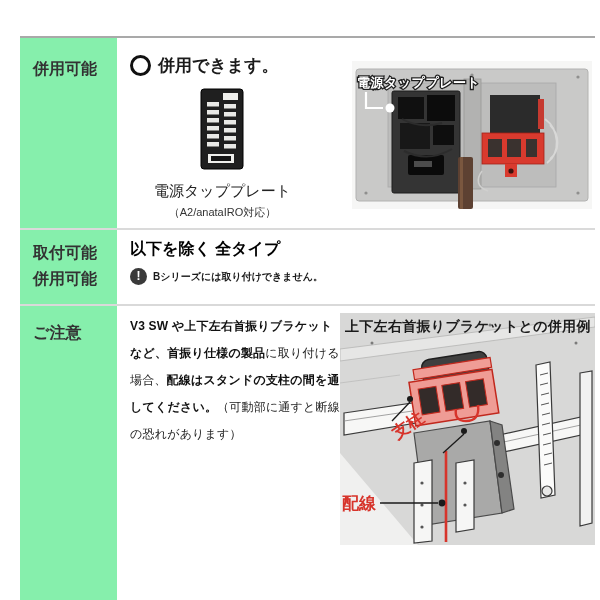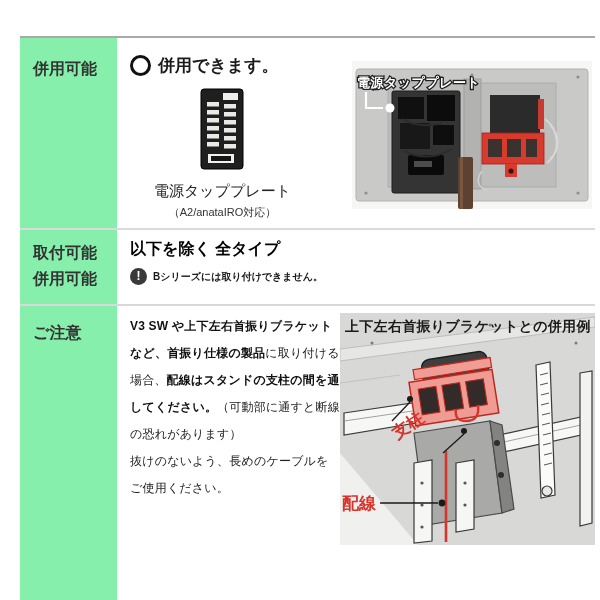--- a/index.html
+++ b/index.html
@@ -159,21 +159,21 @@
       </div>
     </div>
   </section>
 
   <section class="row row-3">
     <div class="label-cell">
       <span>ご注意</span>
     </div>
     <div class="content">
       <div class="note-col">
-        <p class="note-text"><b>V3 SW や上下左右首振りブラケットなど、首振り仕様の製品</b><span>に取り付ける場合、</span><b>配線はスタンドの支柱の間を通してください。</b><span>（可動部に通すと断線の恐れがあります）</span><br><span>抜けのないよう、長めのケーブルをご使用ください。</span></p>
+        <p class="note-text"><b>V3 SW や上下左右首振りブラケットなど、首振り仕様の製品</b><span>に取り付ける場合、</span><b>配線はスタンドの支柱の間を通してください。</b><span>（可動部に通すと断線の恐れがあります）</span><br></p>
       </div>
 
       <div class="illus-fig">
         <svg width="255" height="232" viewBox="0 0 255 232">
           <rect x="0" y="0" width="255" height="232" fill="#d8d8d7"></rect>
 
           <polygon points="0,36 255,4 255,14 0,48" fill="#e6e6e5" stroke="#b5b5b4" stroke-width="0.8"></polygon>
           <polygon points="0,140 78,232 0,232" fill="#f0f0ef"></polygon>
           <line x1="0" y1="70" x2="60" y2="62" stroke="#c2c2c1" stroke-width="1"></line>
           <circle cx="32" cy="30" r="1.5" fill="#7b7b7a"></circle>

